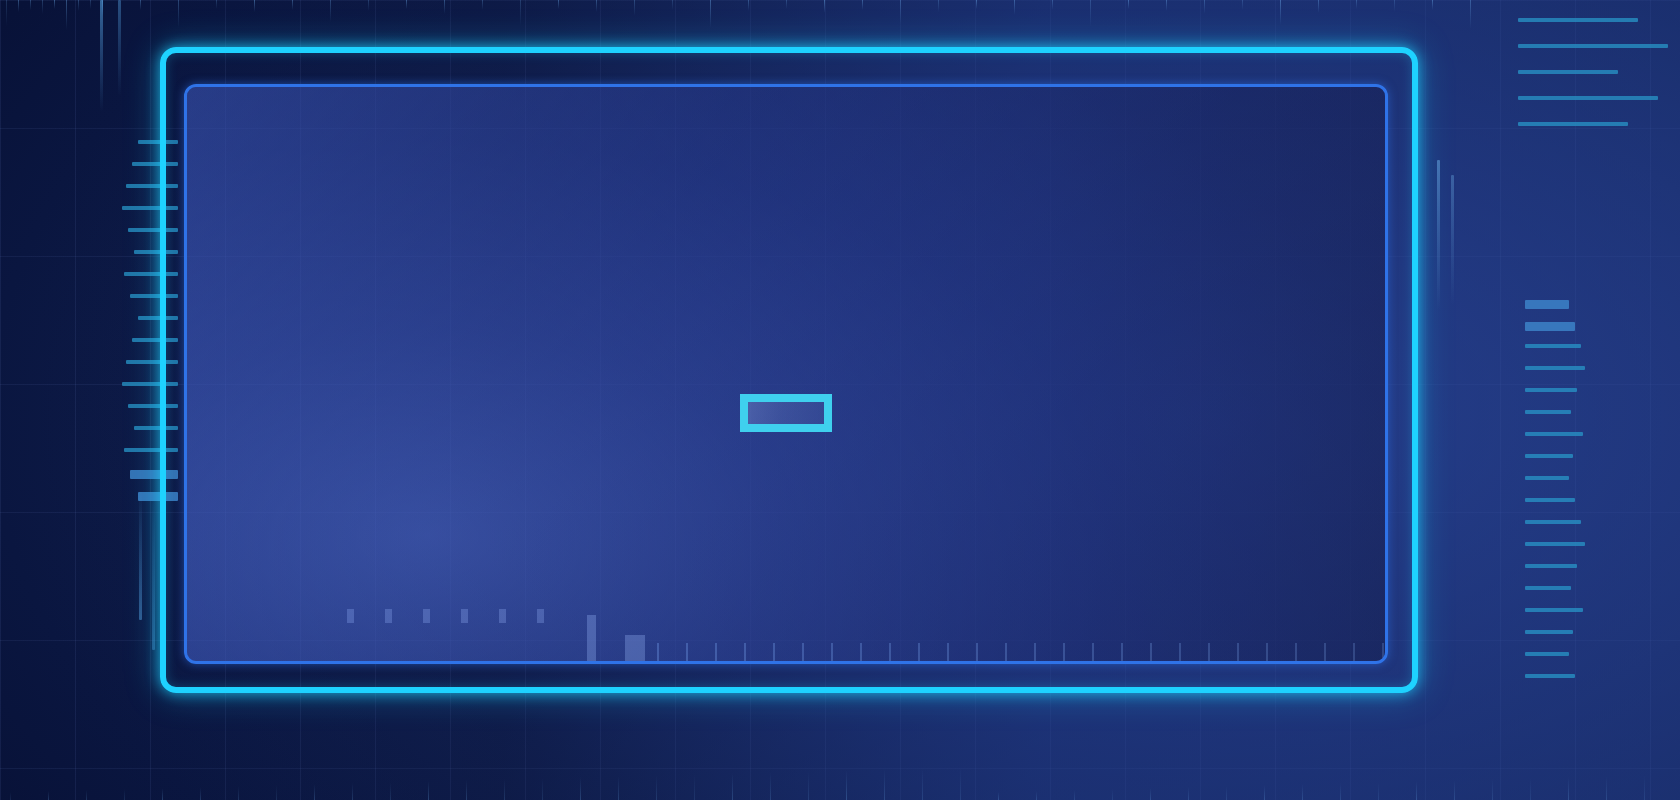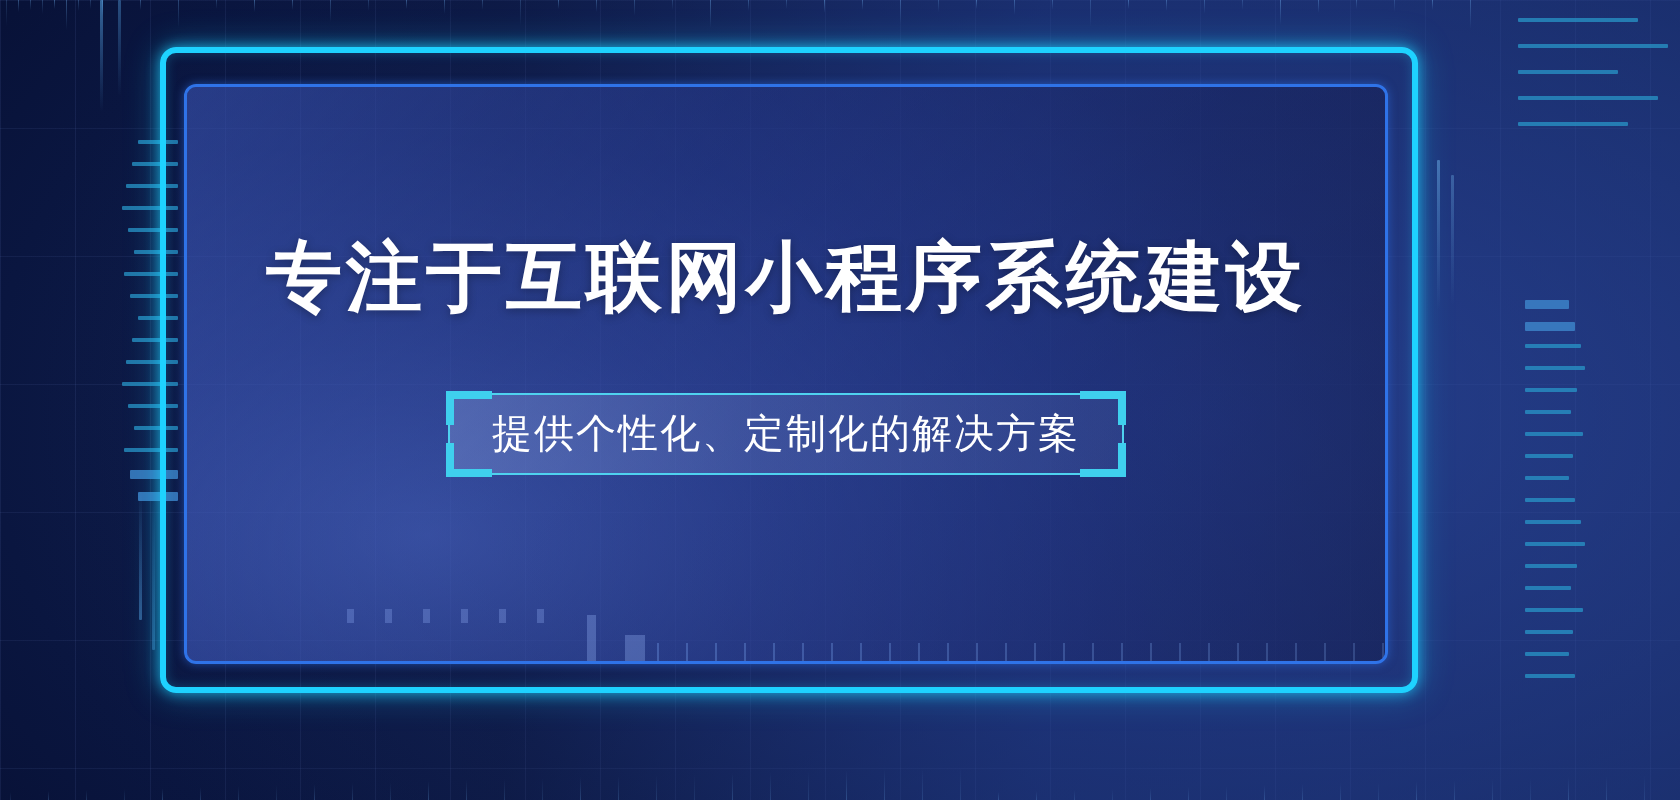--- a/index.html
+++ b/index.html
@@ -344,21 +344,20 @@
         <i style="left: 609px;"></i>
         <i style="left: 638px;"></i>
         <i style="left: 667px;"></i>
         <i style="left: 696px;"></i>
         <i style="left: 725px;"></i>
       </div>
   </div>
 
   <div class="content">
 
-    <h1 class="headline">专注于互联网小程序系统建设</h1>
 
     <div class="sub-wrap">
       <span class="edge top"></span>
       <span class="edge bottom"></span>
       <span class="edge left"></span>
       <span class="edge right"></span>
 
       <span class="corner tl">
           <b class="h"></b>
           <b class="v"></b>
@@ -369,17 +368,16 @@
         </span>
       <span class="corner bl">
           <b class="h"></b>
           <b class="v"></b>
         </span>
       <span class="corner br">
           <b class="h"></b>
           <b class="v"></b>
         </span>
 
-      <div class="subtitle">提供个性化、定制化的解决方案</div>
     </div>
 
   </div>
 </div>
 
 </body></html>

